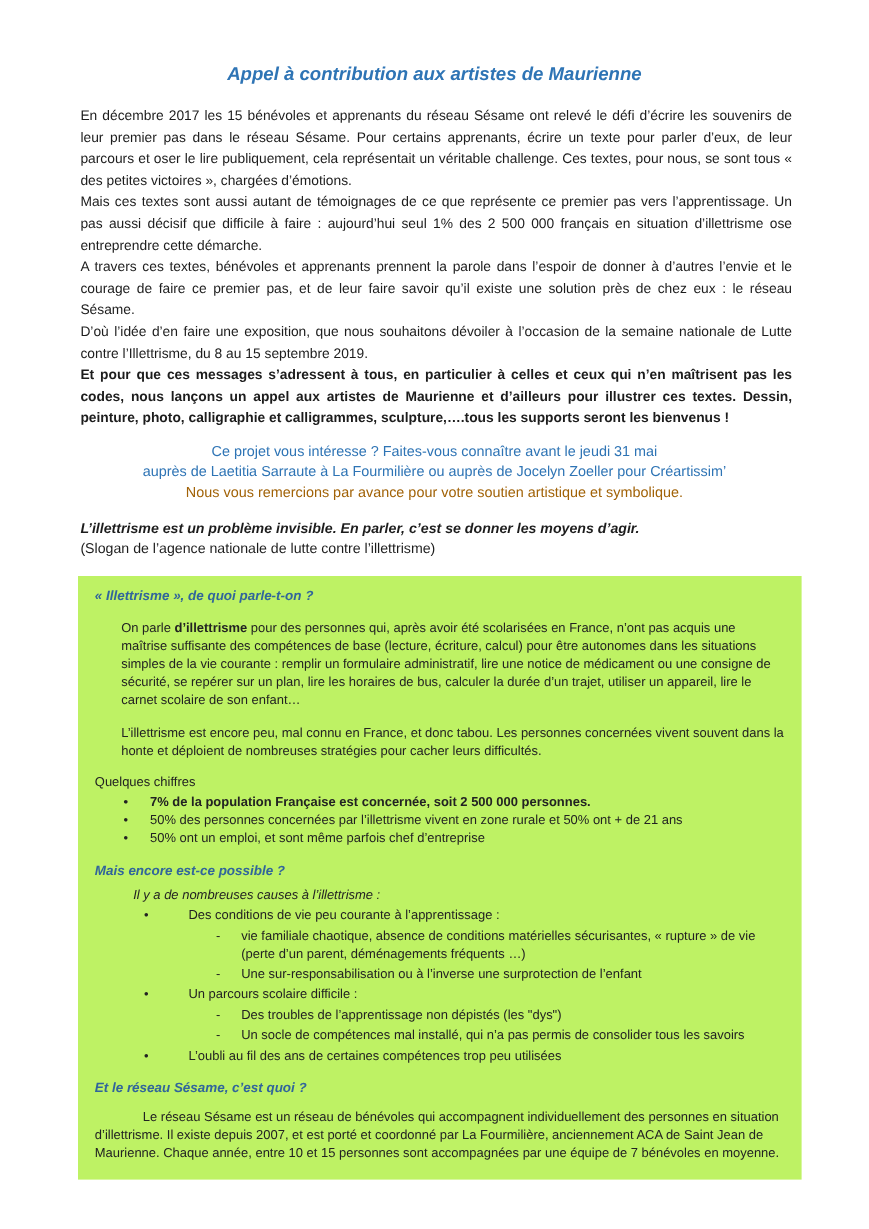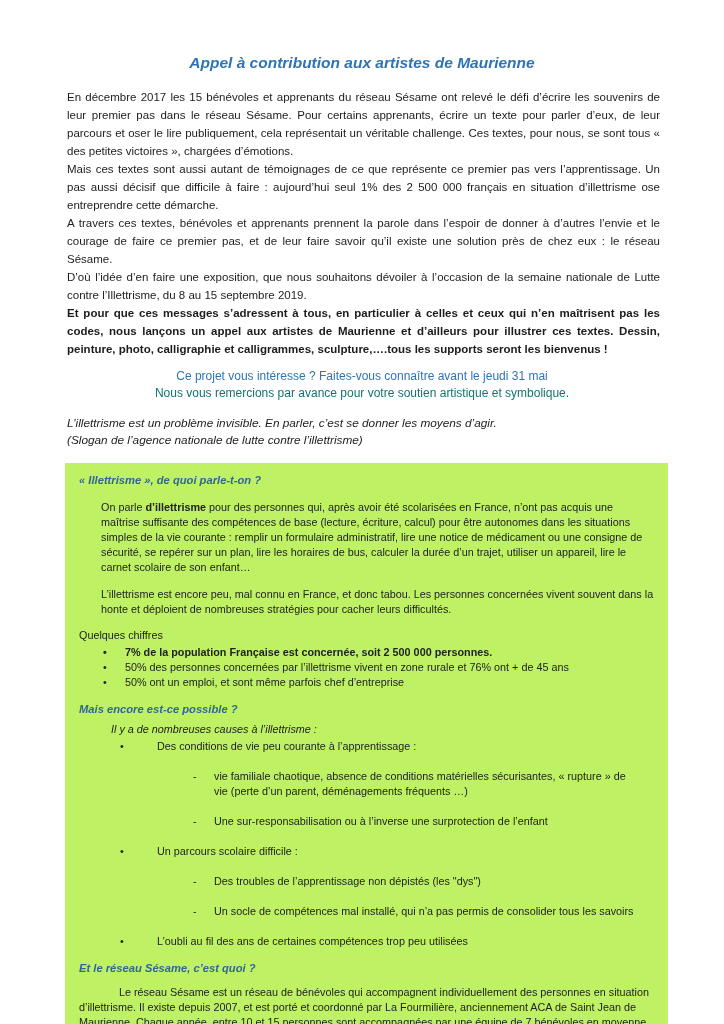--- a/index.html
+++ b/index.html
@@ -31,25 +31,25 @@
   }
   .body-text p {
     margin: 0;
     font-size: 11.5px;
     line-height: 18px;
   }
   .bold { font-weight: bold; }
   .cta { margin-top: 10px; text-align: center; }
   .cta p { margin: 0; font-size: 12px; line-height: 17px; }
   .cta-blue { color: #2E74B5; font-weight: normal; }
-  .cta-black { color: #0f766e; font-weight: normal; }
+  .cta-black { color: #a16207; font-weight: normal; }
   .slogan { margin: 13px 64px 0 67px; }
   .slogan p { margin: 0; font-size: 11.8px; line-height: 17px; }
-  .slogan-main { font-weight: normal; font-style: italic; }
-  .slogan-src { font-style: italic; font-size: 11.3px; }
+  .slogan-main { font-weight: bold; font-style: italic; }
+  .slogan-src { font-size: 11.3px; }
   .info-box {
     margin: 14px 0 0 65px;
     width: 603px;
     background: #bef264;
     padding: 10px 14px 14px 14px;
     font-size: 10.8px;
     line-height: 15px;
     color: #222222;
   }
   .box-heading {
@@ -63,21 +63,21 @@
   .box-heading + * { margin-top: 10px; }
   .box-para { margin: 10px 0 0 0; }
   .indent1 { margin-left: 22px; }
   .mt-lg { margin-top: 12px; }
   .chiffres-title { margin: 11px 0 2px 0; }
   .causes-intro { margin: 5px 0 2px 32px; font-style: italic; }
   .li1 { position: relative; padding-left: 46px; margin: 0; }
   .li1::before { content: "\2022"; position: absolute; left: 24px; top: 0; }
   .causes .li1 { padding-left: 78px; }
   .causes .li1::before { left: 41px; }
-  .li2 { position: relative; padding-left: 120px; margin: 15px; }
+  .li2 { position: relative; padding-left: 120px; margin: 2px; }
   .li2::before { content: "-"; position: absolute; left: 99px; top: 0; }
   .heading-gap { margin-top: 12px; }
   .sesame { margin-top: 9px; text-indent: 40px; }
 </style>
 </head>
 <body>
 
 <div class="page">
 
   <h1 class="title">Appel à contribution aux artistes de Maurienne</h1>
@@ -85,41 +85,42 @@
   <div class="body-text">
     <p>En décembre 2017 les 15 bénévoles et apprenants du réseau Sésame ont relevé le défi d’écrire les souvenirs de leur premier pas dans le réseau Sésame. Pour certains apprenants, écrire un texte pour parler d’eux, de leur parcours et oser le lire publiquement, cela représentait un véritable challenge. Ces textes, pour nous, se sont tous « des petites victoires », chargées d’émotions.</p>
     <p>Mais ces textes sont aussi autant de témoignages de ce que représente ce premier pas vers l’apprentissage. Un pas aussi décisif que difficile à faire : aujourd’hui seul 1% des 2 500 000 français en situation d’illettrisme ose entreprendre cette démarche.</p>
     <p>A travers ces textes, bénévoles et apprenants prennent la parole dans l’espoir de donner à d’autres l’envie et le courage de faire ce premier pas, et de leur faire savoir qu’il existe une solution près de chez eux : le réseau Sésame.</p>
     <p>D’où l’idée d’en faire une exposition, que nous souhaitons dévoiler à l’occasion de la semaine nationale de Lutte contre l’Illettrisme, du 8 au 15 septembre 2019.</p>
     <p class="bold">Et pour que ces messages s’adressent à tous, en particulier à celles et ceux qui n’en maîtrisent pas les codes, nous lançons un appel aux artistes de Maurienne et d’ailleurs  pour illustrer ces textes. Dessin, peinture, photo, calligraphie et calligrammes, sculpture,….tous les supports seront les bienvenus !</p>
   </div>
 
   <div class="cta">
     <p class="cta-blue">Ce projet vous intéresse ? Faites-vous connaître avant le jeudi 31 mai</p>
+    <p class="cta-blue">auprès de Laetitia Sarraute à La Fourmilière ou auprès de Jocelyn Zoeller pour Créartissim’</p>
     <p class="cta-black">Nous vous remercions par avance pour votre soutien artistique et symbolique.</p>
   </div>
 
   <div class="slogan">
     <p class="slogan-main">L’illettrisme est un problème invisible. En parler, c’est se donner les moyens d’agir.</p>
     <p class="slogan-src">(Slogan de l’agence nationale de lutte contre l’illettrisme)</p>
   </div>
 
   <div class="info-box">
 
     <p class="box-heading">« Illettrisme », de quoi parle-t-on ?</p>
 
     <p class="box-para indent1 mt-lg"><span>On parle </span><b>d’illettrisme</b><span> pour des personnes qui, après avoir été scolarisées en France, n’ont pas acquis une maîtrise suffisante des compétences de base (lecture, écriture, calcul) pour être autonomes dans les situations simples de la vie courante : remplir un formulaire administratif, lire une notice de médicament ou une consigne de sécurité, se repérer sur un plan, lire les horaires de bus, calculer la durée d’un trajet, utiliser un appareil, lire le carnet scolaire de son enfant…</span></p>
 
     <p class="box-para indent1 mt-lg">L’illettrisme est encore peu, mal connu en France, et donc tabou. Les personnes concernées vivent souvent dans la honte et déploient de nombreuses stratégies pour cacher leurs difficultés.</p>
 
 
     <p class="box-para chiffres-title">Quelques chiffres</p>
     <div>
       <p class="li1 bold">7% de la population Française est concernée, soit  2 500 000 personnes.</p>
-      <p class="li1">50% des personnes concernées par l’illettrisme vivent en zone rurale et 76%  ont + de 45 ans</p>
+      <p class="li1">50% des personnes concernées par l’illettrisme vivent en zone rurale et 50%  ont + de 21 ans</p>
       <p class="li1">50%  ont un emploi, et sont même parfois chef d’entreprise</p>
     </div>
 
     <p class="box-heading heading-gap">Mais encore est-ce possible ?</p>
     <p class="causes-intro">Il y a de nombreuses causes à l’illettrisme :</p>
     <div class="causes">
       <p class="li1">Des conditions de vie peu courante à l’apprentissage :</p>
       <p class="li2">vie familiale chaotique, absence de conditions matérielles sécurisantes, « rupture » de vie (perte d’un parent, déménagements fréquents …)</p>
       <p class="li2">Une sur-responsabilisation ou à l’inverse une surprotection de l’enfant</p>
       <p class="li1">Un parcours scolaire difficile :</p>

